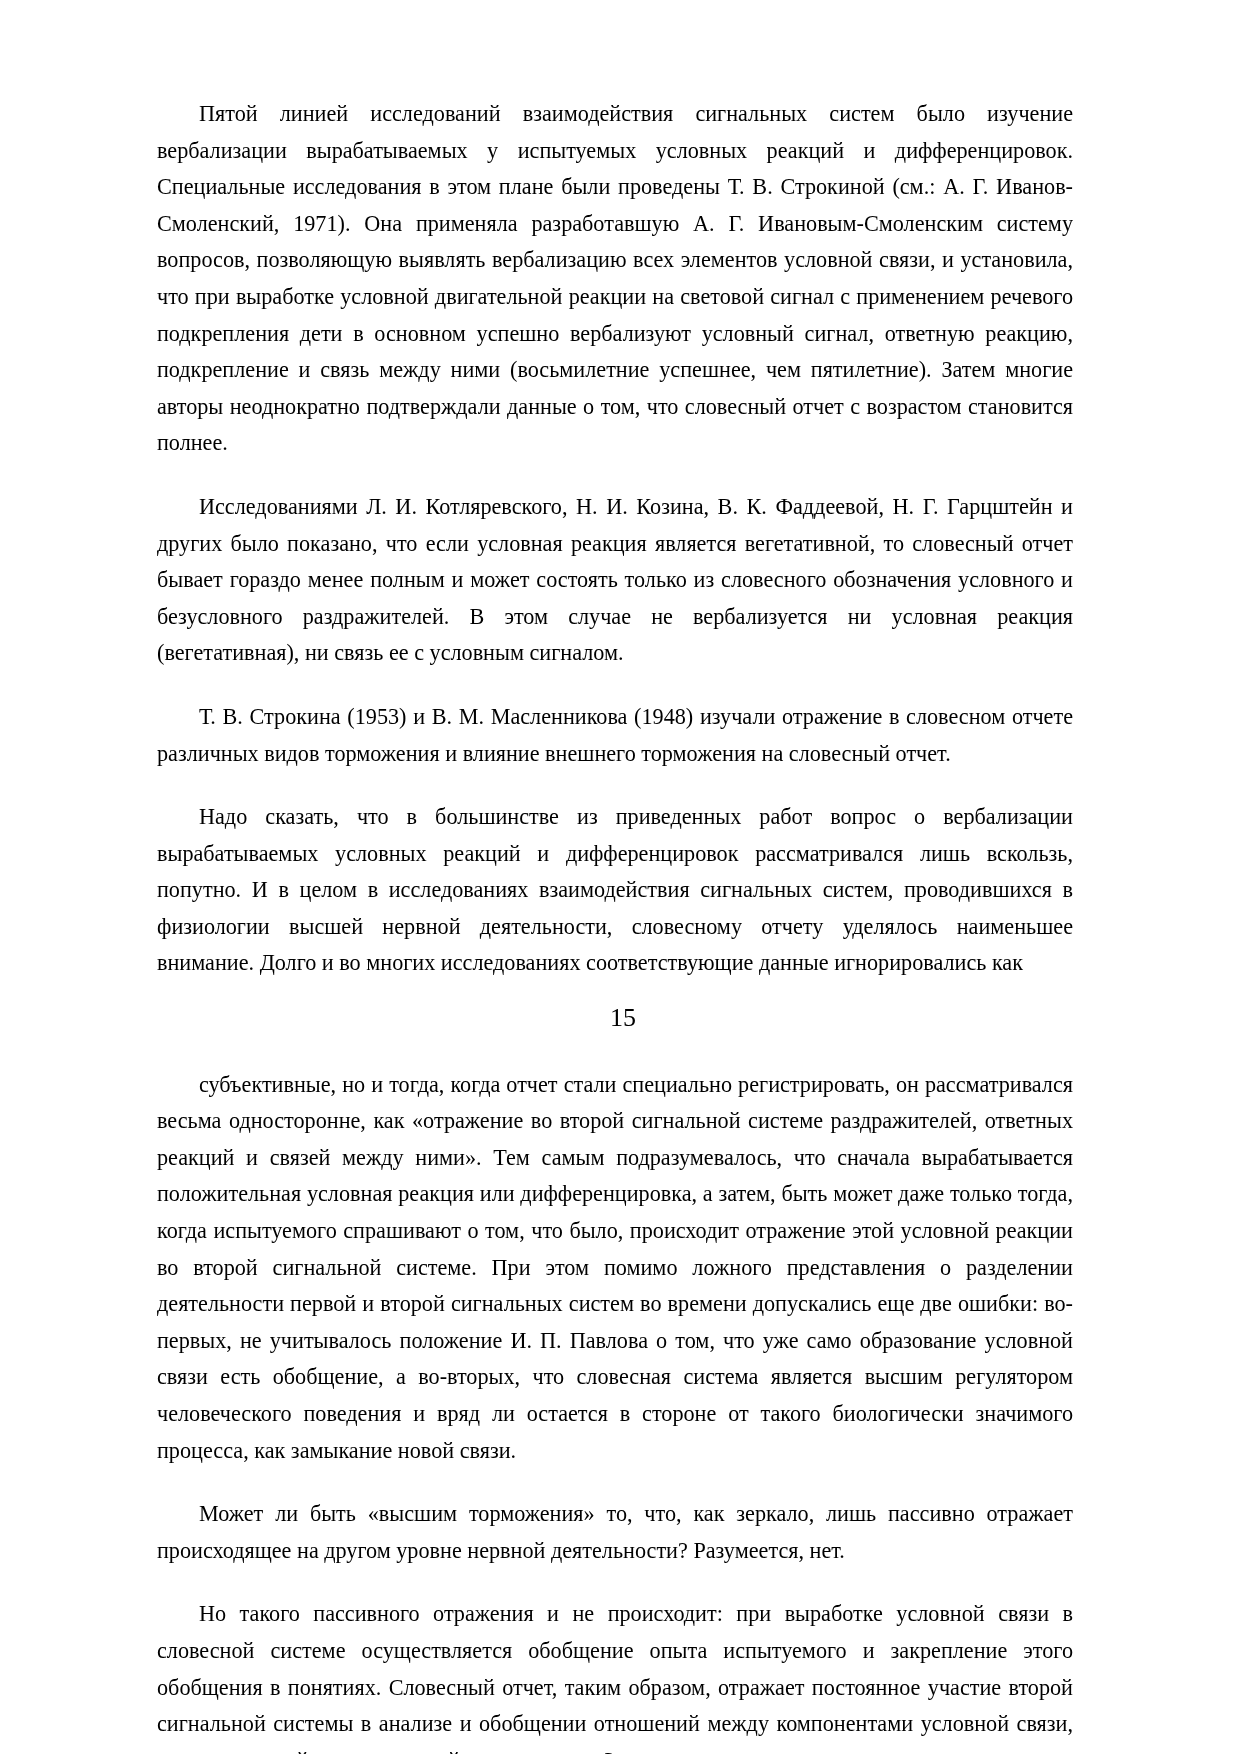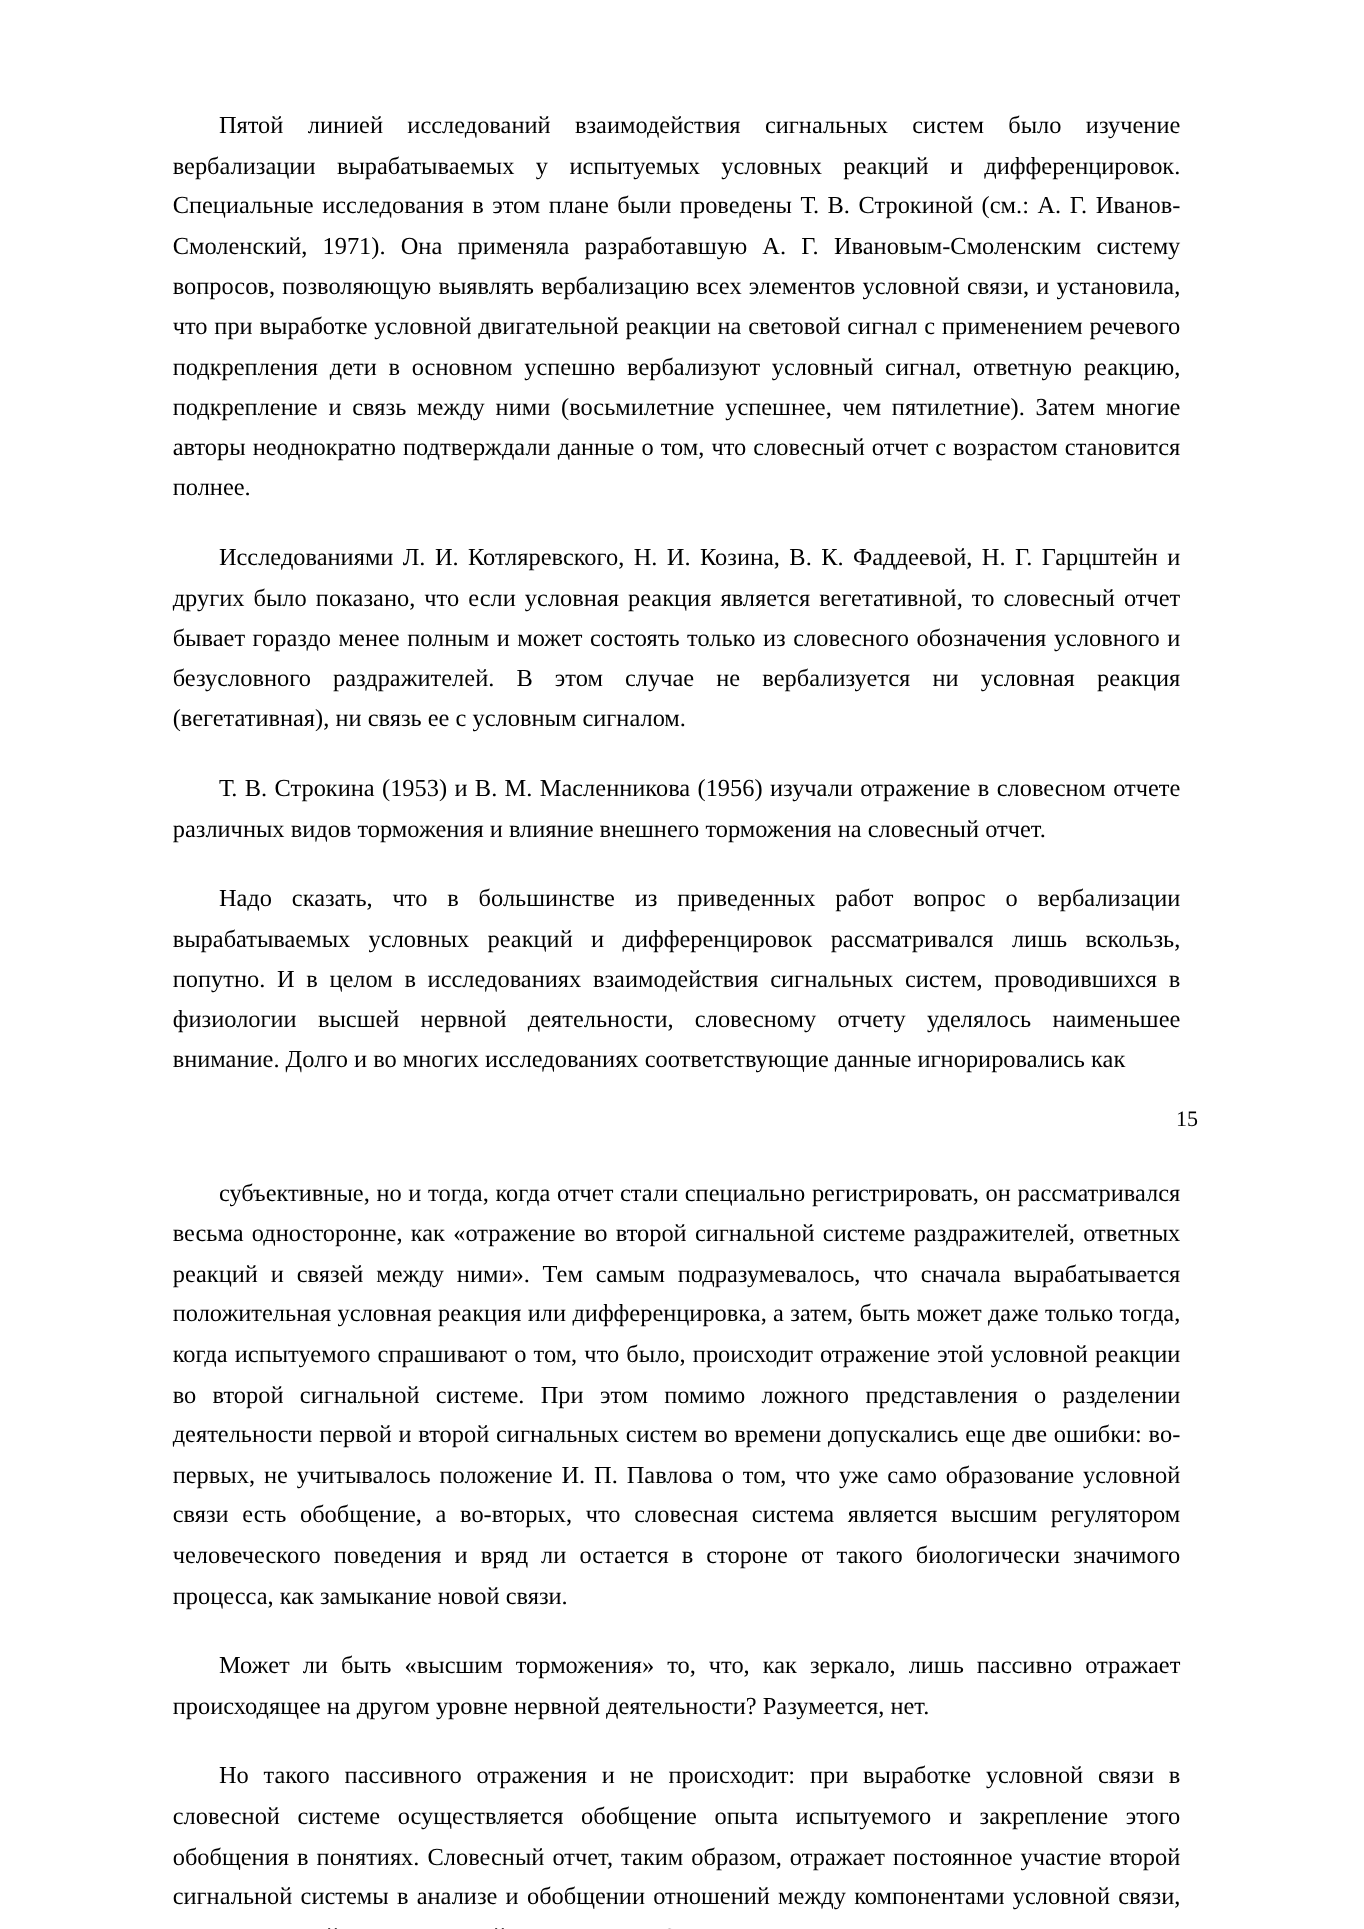--- a/index.html
+++ b/index.html
@@ -37,42 +37,42 @@
     word-spacing: 0px;
     -webkit-hyphens: none;
     hyphens: none;
   }
   p.para:last-child {
     margin-bottom: 0;
   }
   
   .page-number {
     margin: 0;
-    font-size: 20px;
+    font-size: 26px;
     line-height: 36.6px;
-    text-align: right;
+    text-align: center;
     text-indent: 0;
   }
   .section-two {
     margin-top: 24px;
   }
   .pagenum-wrap {
     margin: 18px 0 30px 0;
   }
 </style>
 </head>
 <body>
 
 <div class="page">
   <div class="content">
 
     <div class="text-block">
       <p class="para">Пятой линией исследований взаимодействия сигнальных систем было изучение вербализации вырабатываемых у испытуемых условных реакций и дифференцировок. Специальные исследования в этом плане были проведены Т. В. Строкиной (см.: А. Г. Иванов-Смоленский, 1971). Она применяла разработавшую А. Г. Ивановым-Смоленским систему вопросов, позволяющую выявлять вербализацию всех элементов условной связи, и установила, что при выработке условной двигательной реакции на световой сигнал с применением речевого подкрепления дети в основном успешно вербализуют условный сигнал, ответную реакцию, подкрепление и связь между ними (восьмилетние успешнее, чем пятилетние). Затем многие авторы неоднократно подтверждали данные о том, что словесный отчет с возрастом становится полнее.</p>
       <p class="para">Исследованиями Л. И. Котляревского, Н. И. Козина, В. К. Фаддеевой, Н. Г. Гарцштейн и других было показано, что если условная реакция является вегетативной, то словесный отчет бывает гораздо менее полным и может состоять только из словесного обозначения условного и безусловного раздражителей. В этом случае не вербализуется ни условная реакция (вегетативная), ни связь ее с условным сигналом.</p>
-      <p class="para">Т. В. Строкина (1953) и В. М. Масленникова (1956) изучали отражение в словесном отчете различных видов торможения и влияние внешнего торможения на словесный отчет.</p>
+      <p class="para">Т. В. Строкина (1953) и В. М. Масленникова (1948) изучали отражение в словесном отчете различных видов торможения и влияние внешнего торможения на словесный отчет.</p>
       <p class="para">Надо сказать, что в большинстве из приведенных работ вопрос о вербализации вырабатываемых условных реакций и дифференцировок рассматривался лишь вскользь, попутно. И в целом в исследованиях взаимодействия сигнальных систем, проводившихся в физиологии высшей нервной деятельности, словесному отчету уделялось наименьшее внимание. Долго и во многих исследованиях соответствующие данные игнорировались как</p>
     </div>
 
     <div class="pagenum-wrap">
       <p class="page-number">15</p>
     </div>
 
     <div class="text-block section-two">
       <p class="para">субъективные, но и тогда, когда отчет стали специально регистрировать, он рассматривался весьма односторонне, как «отражение во второй сигнальной системе раздражителей, ответных реакций и связей между ними». Тем самым подразумевалось, что сначала вырабатывается положительная условная реакция или дифференцировка, а затем, быть может даже только тогда, когда испытуемого спрашивают о том, что было, происходит отражение этой условной реакции во второй сигнальной системе. При этом помимо ложного представления о разделении деятельности первой и второй сигнальных систем во времени допускались еще две ошибки: во-первых, не учитывалось положение И. П. Павлова о том, что уже само образование условной связи есть обобщение, а во-вторых, что словесная система является высшим регулятором человеческого поведения и вряд ли остается в стороне от такого биологически значимого процесса, как замыкание новой связи.</p>
       <p class="para">Может ли быть «высшим торможения» то, что, как зеркало, лишь пассивно отражает происходящее на другом уровне нервной деятельности? Разумеется, нет.</p>

